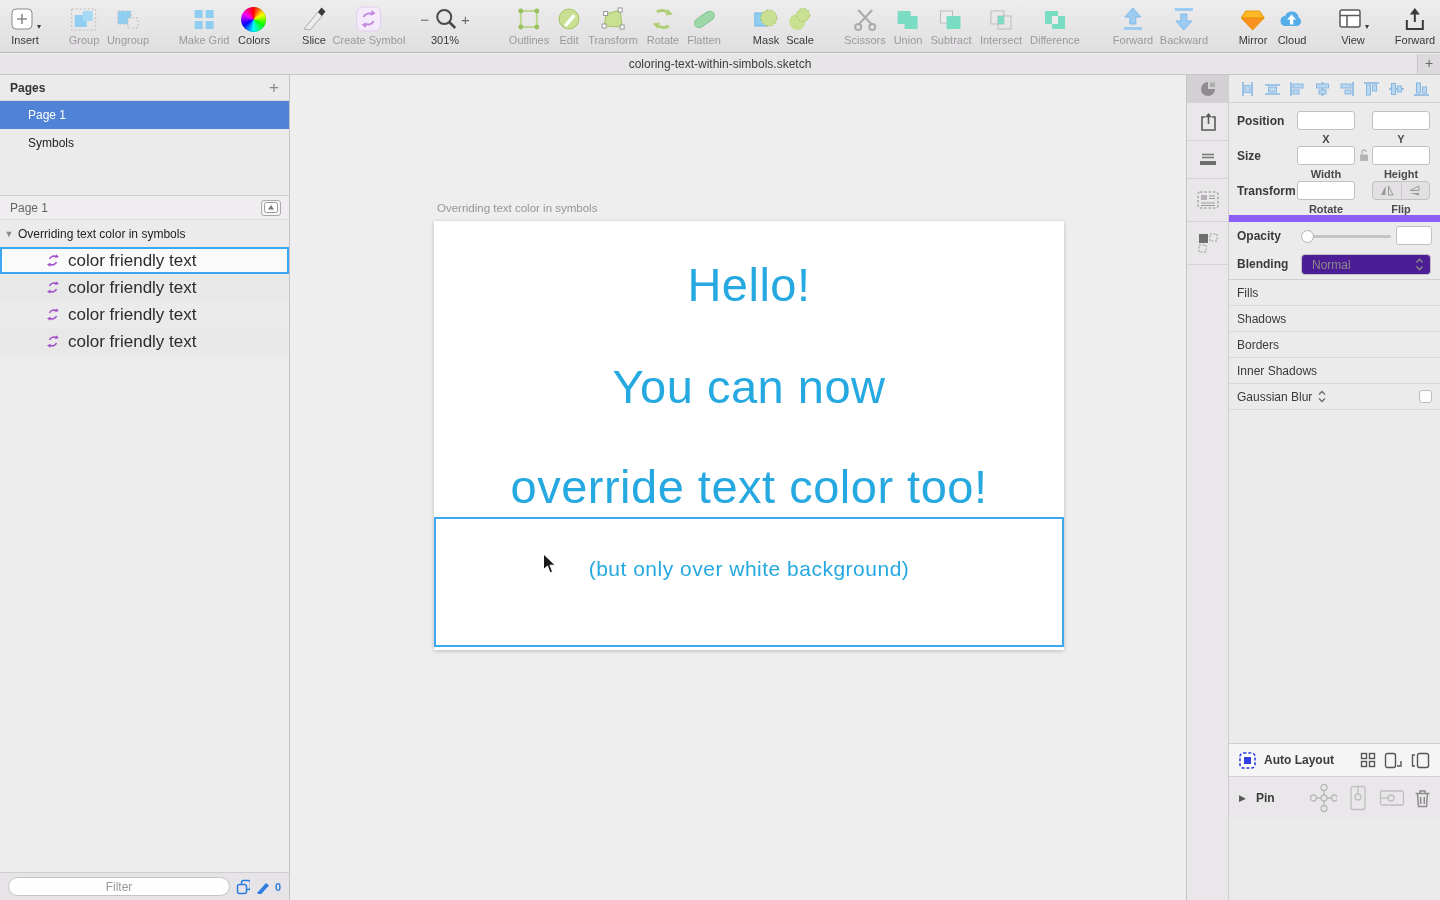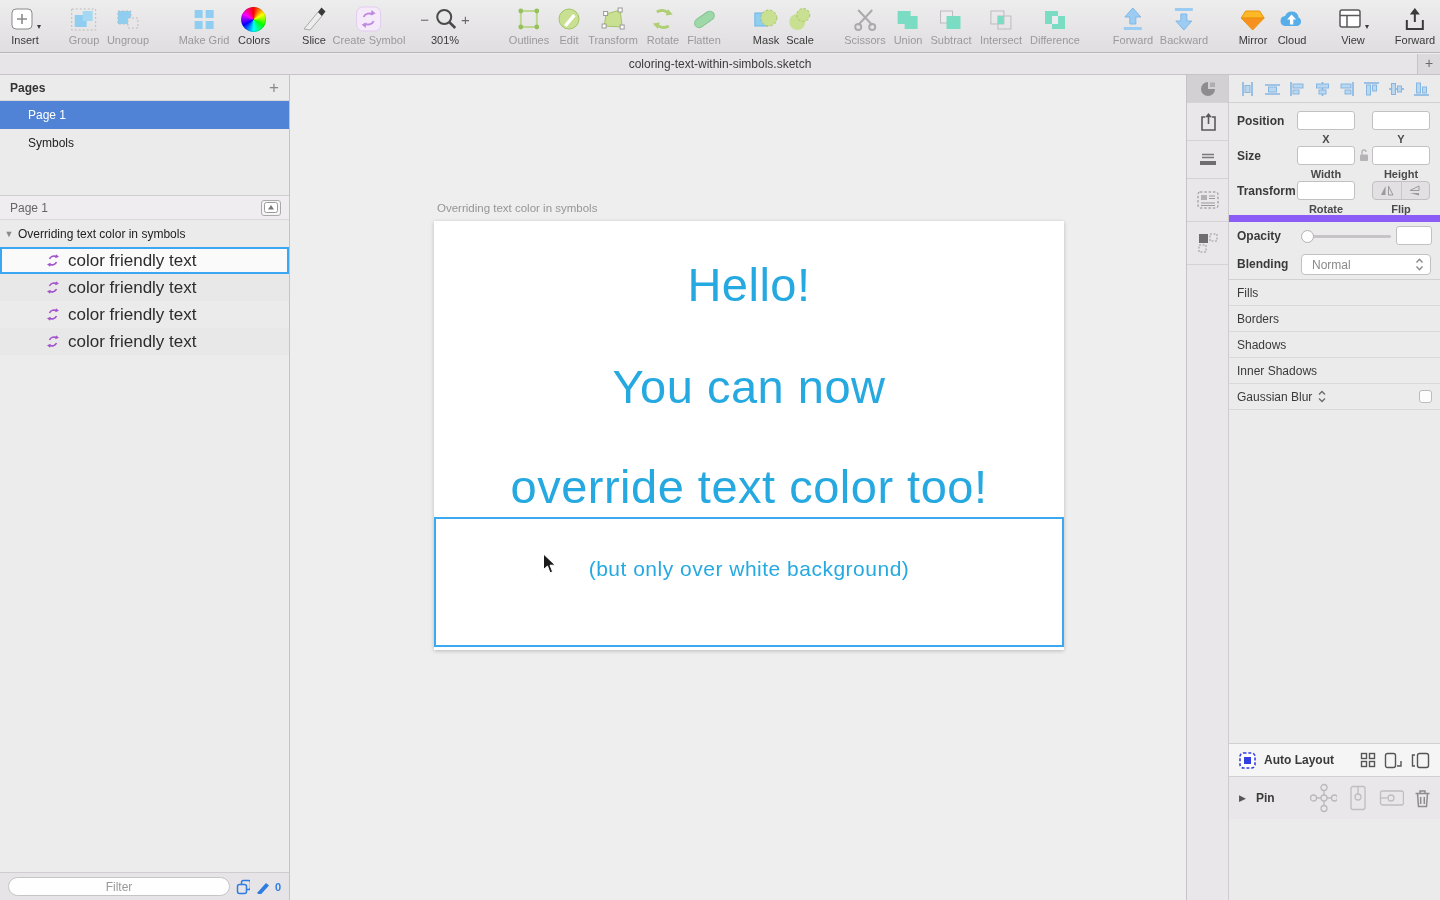--- a/index.html
+++ b/index.html
@@ -71,21 +71,21 @@
   .sub { position:absolute; font-size:11px; font-weight:bold; color:#4a4a4a; width:58px; text-align:center; }
   .flipseg { position:absolute; width:58px; height:19px; display:flex; border:1px solid #C2C0C2; border-radius:4px; overflow:hidden; background:#E2E0E2; }
   .flipseg > div { flex:1; display:flex; align-items:center; justify-content:center; }
   .flipseg > div:first-child { border-right:1px solid #C9C7C9; }
   .opacityrow { position:relative; height:28px; }
   .blendrow { position:relative; height:30px; border-bottom:1px solid #D2D0D2; }
   .ilabel { position:absolute; left:8px; top:7px; font-size:12px; font-weight:bold; color:#3a3a3a; }
   .slider { position:absolute; left:74px; top:13px; width:88px; height:3px; background:#C6C4C6; border-radius:2px; }
   .knob { position:absolute; left:-2px; top:-5px; width:13px; height:13px; border-radius:50%; background:#FDFDFD; border:1px solid #B4B2B4; }
   .opval { position:absolute; right:8px; top:4px; width:36px; }
-  .dropdown { position:absolute; left:72px; top:4px; width:130px; height:21px; border:1px solid #C2C0C2; border-radius:4px; background:#ffffff; display:flex; align-items:center; padding:0 6px 0 10px; }
+  .dropdown { position:absolute; left:72px; top:4px; width:130px; height:21px; border:1px solid #C2C0C2; border-radius:4px; background:#4c1d95; display:flex; align-items:center; padding:0 6px 0 10px; }
   .dropdown .val { flex:1; font-size:12px; color:#8a8a8a; }
   .isec { height:26px; display:flex; align-items:center; padding:0 8px; border-bottom:1px solid #DAD8DA; font-size:12px; font-weight:normal; color:#3a3a3a; gap:6px; }
   .isec .cb { margin-left:auto; width:13px; height:13px; border:1px solid #BDBBBD; border-radius:3px; background:#FDFDFD; }
   .ins-spacer { height:333px; }
   .al-bar { height:34px; background:#F6F5F6; border-top:1px solid #D2D0D2; border-bottom:1px solid #D2D0D2; display:flex; align-items:center; padding:0 10px; gap:8px; }
   .al-bar .t { font-size:12px; font-weight:bold; color:#3a3a3a; flex:1; }
   .pin-bar { height:42px; background:#E9E7E9; display:flex; align-items:center; padding:0 10px; gap:10px; }
   .pin-bar .tri { font-size:9px; color:#555; }
   .pin-bar .t { font-size:12px; font-weight:bold; color:#3a3a3a; margin-right:14px; }
   .pin-bar .grow { flex:1; }
@@ -619,24 +619,24 @@
           <path d="M1.5 5.5 L4.5 2.2 L7.5 5.5" fill="none" stroke="#8a8a8a" stroke-width="1.4"></path>
           <path d="M1.5 9.5 L4.5 12.8 L7.5 9.5" fill="none" stroke="#8a8a8a" stroke-width="1.4"></path>
         </svg>
     </div>
   </div>
 
   <div class="isec">
       <span>Fills</span>
     </div>
   <div class="isec">
+      <span>Shadows</span>
+    </div>
+  <div class="isec">
       <span>Borders</span>
-    </div>
-  <div class="isec">
-      <span>Shadows</span>
     </div>
   <div class="isec">
       <span>Inner Shadows</span>
     </div>
   <div class="isec">
     <span>Gaussian Blur</span>
     <svg width="8" height="13">
         <path d="M1 4.5 L4 1.5 L7 4.5" fill="none" stroke="#6a6a6a" stroke-width="1.3"></path>
         <path d="M1 8.5 L4 11.5 L7 8.5" fill="none" stroke="#6a6a6a" stroke-width="1.3"></path>
       </svg>

